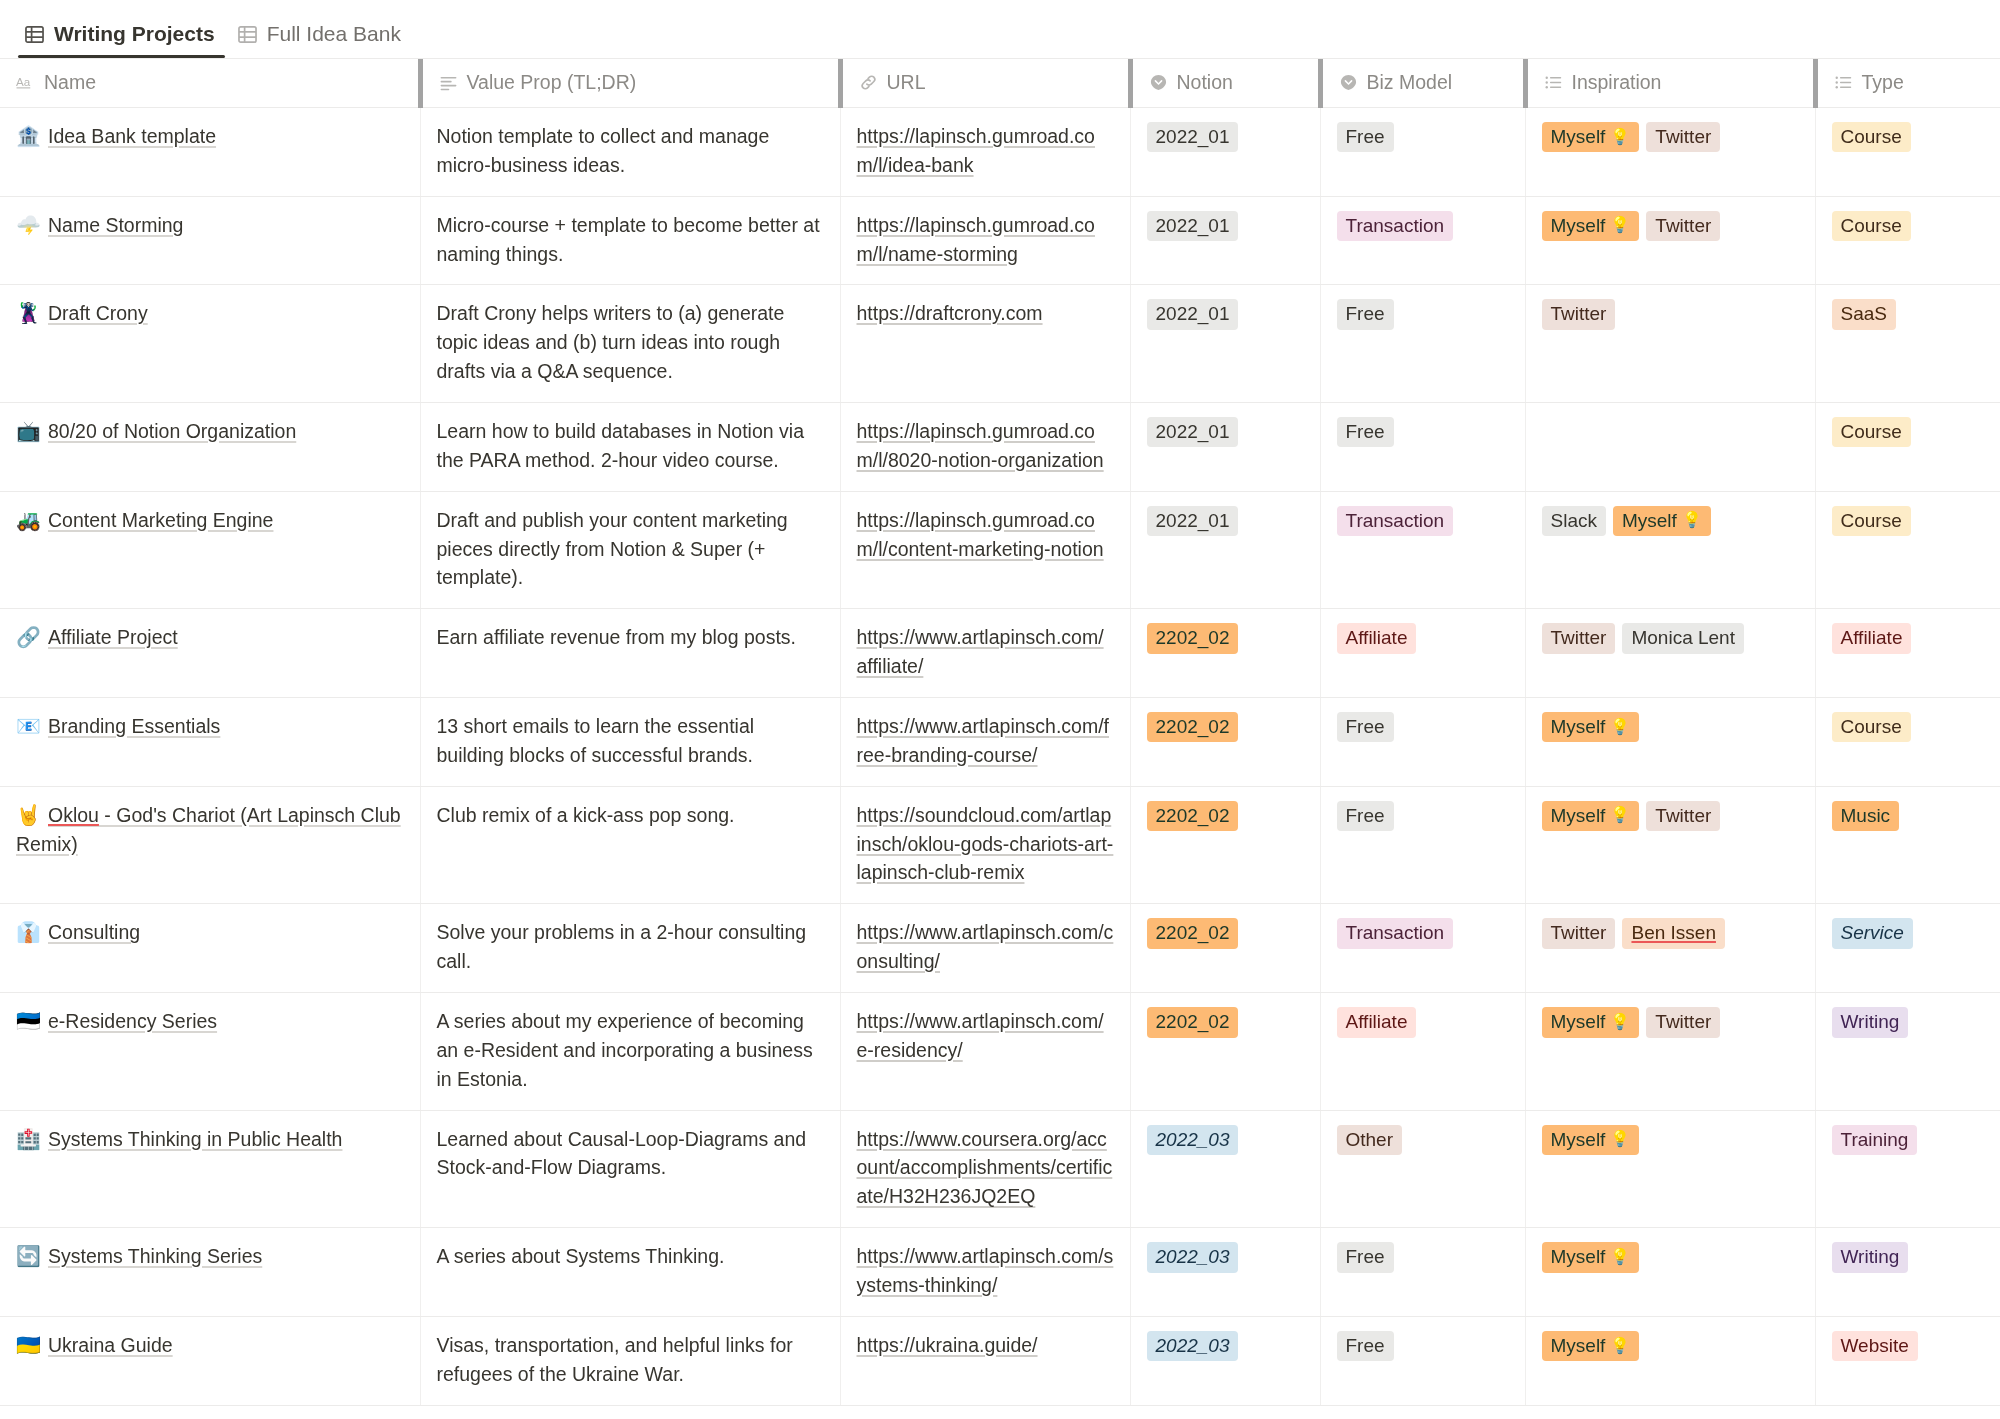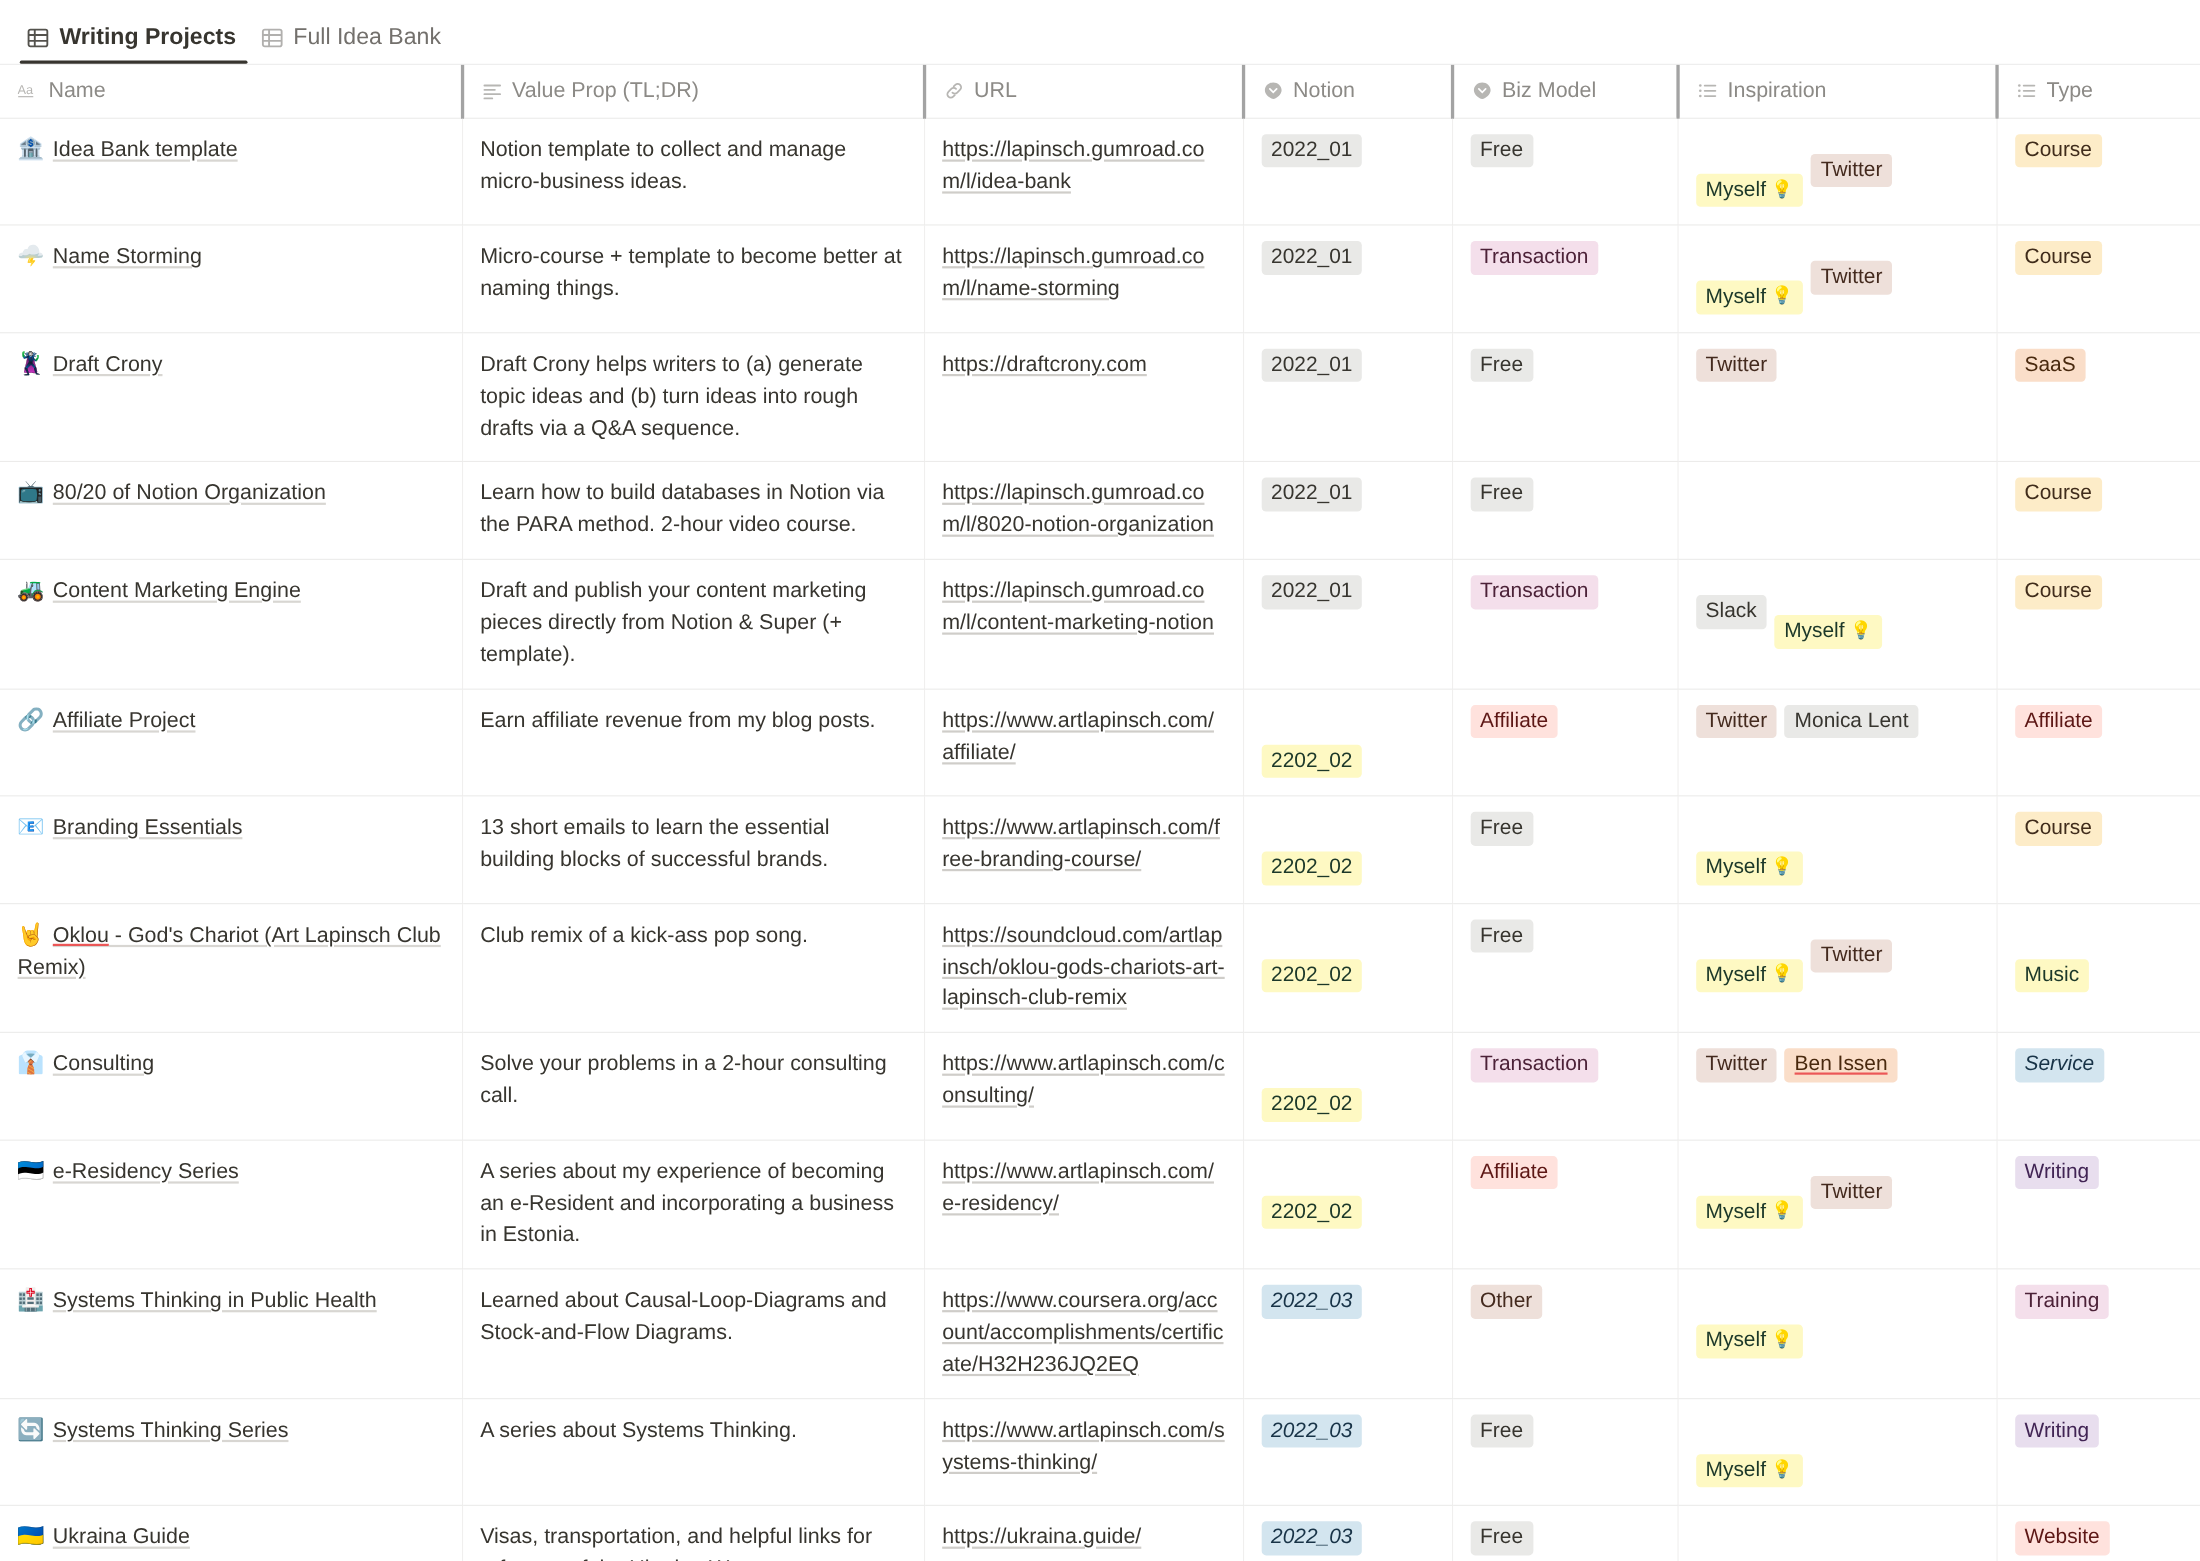--- a/index.html
+++ b/index.html
@@ -64,21 +64,21 @@
   table.db col.c-insp  { width: 290px; }
   table.db col.c-type  { width: 185px; }
 
   table.db th {
     text-align: left;
     font-weight: 400;
     font-size: 19.5px;
     color: #8c8a86;
     padding: 12px 16px 13px 16px;
     border-bottom: 1px solid #ecebea;
-    border-right: 3px solid #a3a3a3;
+    border-right: 5px solid #a3a3a3;
     vertical-align: middle;
     height: 45px;
     background: #fff;
   }
   table.db th:last-child { border-right: none; }
   .th-inner { display: flex; align-items: center; gap: 9px; }
   .col-icon { width: 19px; height: 19px; flex: 0 0 19px; display: inline-block; opacity: .62; }
 
   table.db td {
     vertical-align: top;
@@ -136,21 +136,21 @@
     border-radius: 4px;
     padding: 2px 9px 3px 9px;
     font-size: 19px;
     line-height: 1.34;
     white-space: nowrap;
     max-width: 100%;
   }
   .tag .t-emoji { font-size: 16px; line-height: 1; }
 
   .tag-gray   { background: #e9e9e7; color: #37352f; }
-  .tag-green  { background: #fef9c3; color: #1c3829; margin-top: 36px; }
+  .tag-green  { background: #fdba74; color: #1c3829; }
   .tag-pink   { background: #f4dfeb; color: #4c2238; }
   .tag-red    { background: #ffe2dd; color: #5d1715; }
   .tag-brown  { background: #eee0da; color: #442a1e; }
   .tag-yellow { background: #fdecc8; color: #402c1b; }
   .tag-orange { background: #fadec9; color: #49290e; }
   .tag-blue   { background: #d3e5ef; color: #183347; font-style: italic; }
   .tag-purple { background: #e8deee; color: #412454; }
 
   .tag-spell {
     text-decoration: underline;

